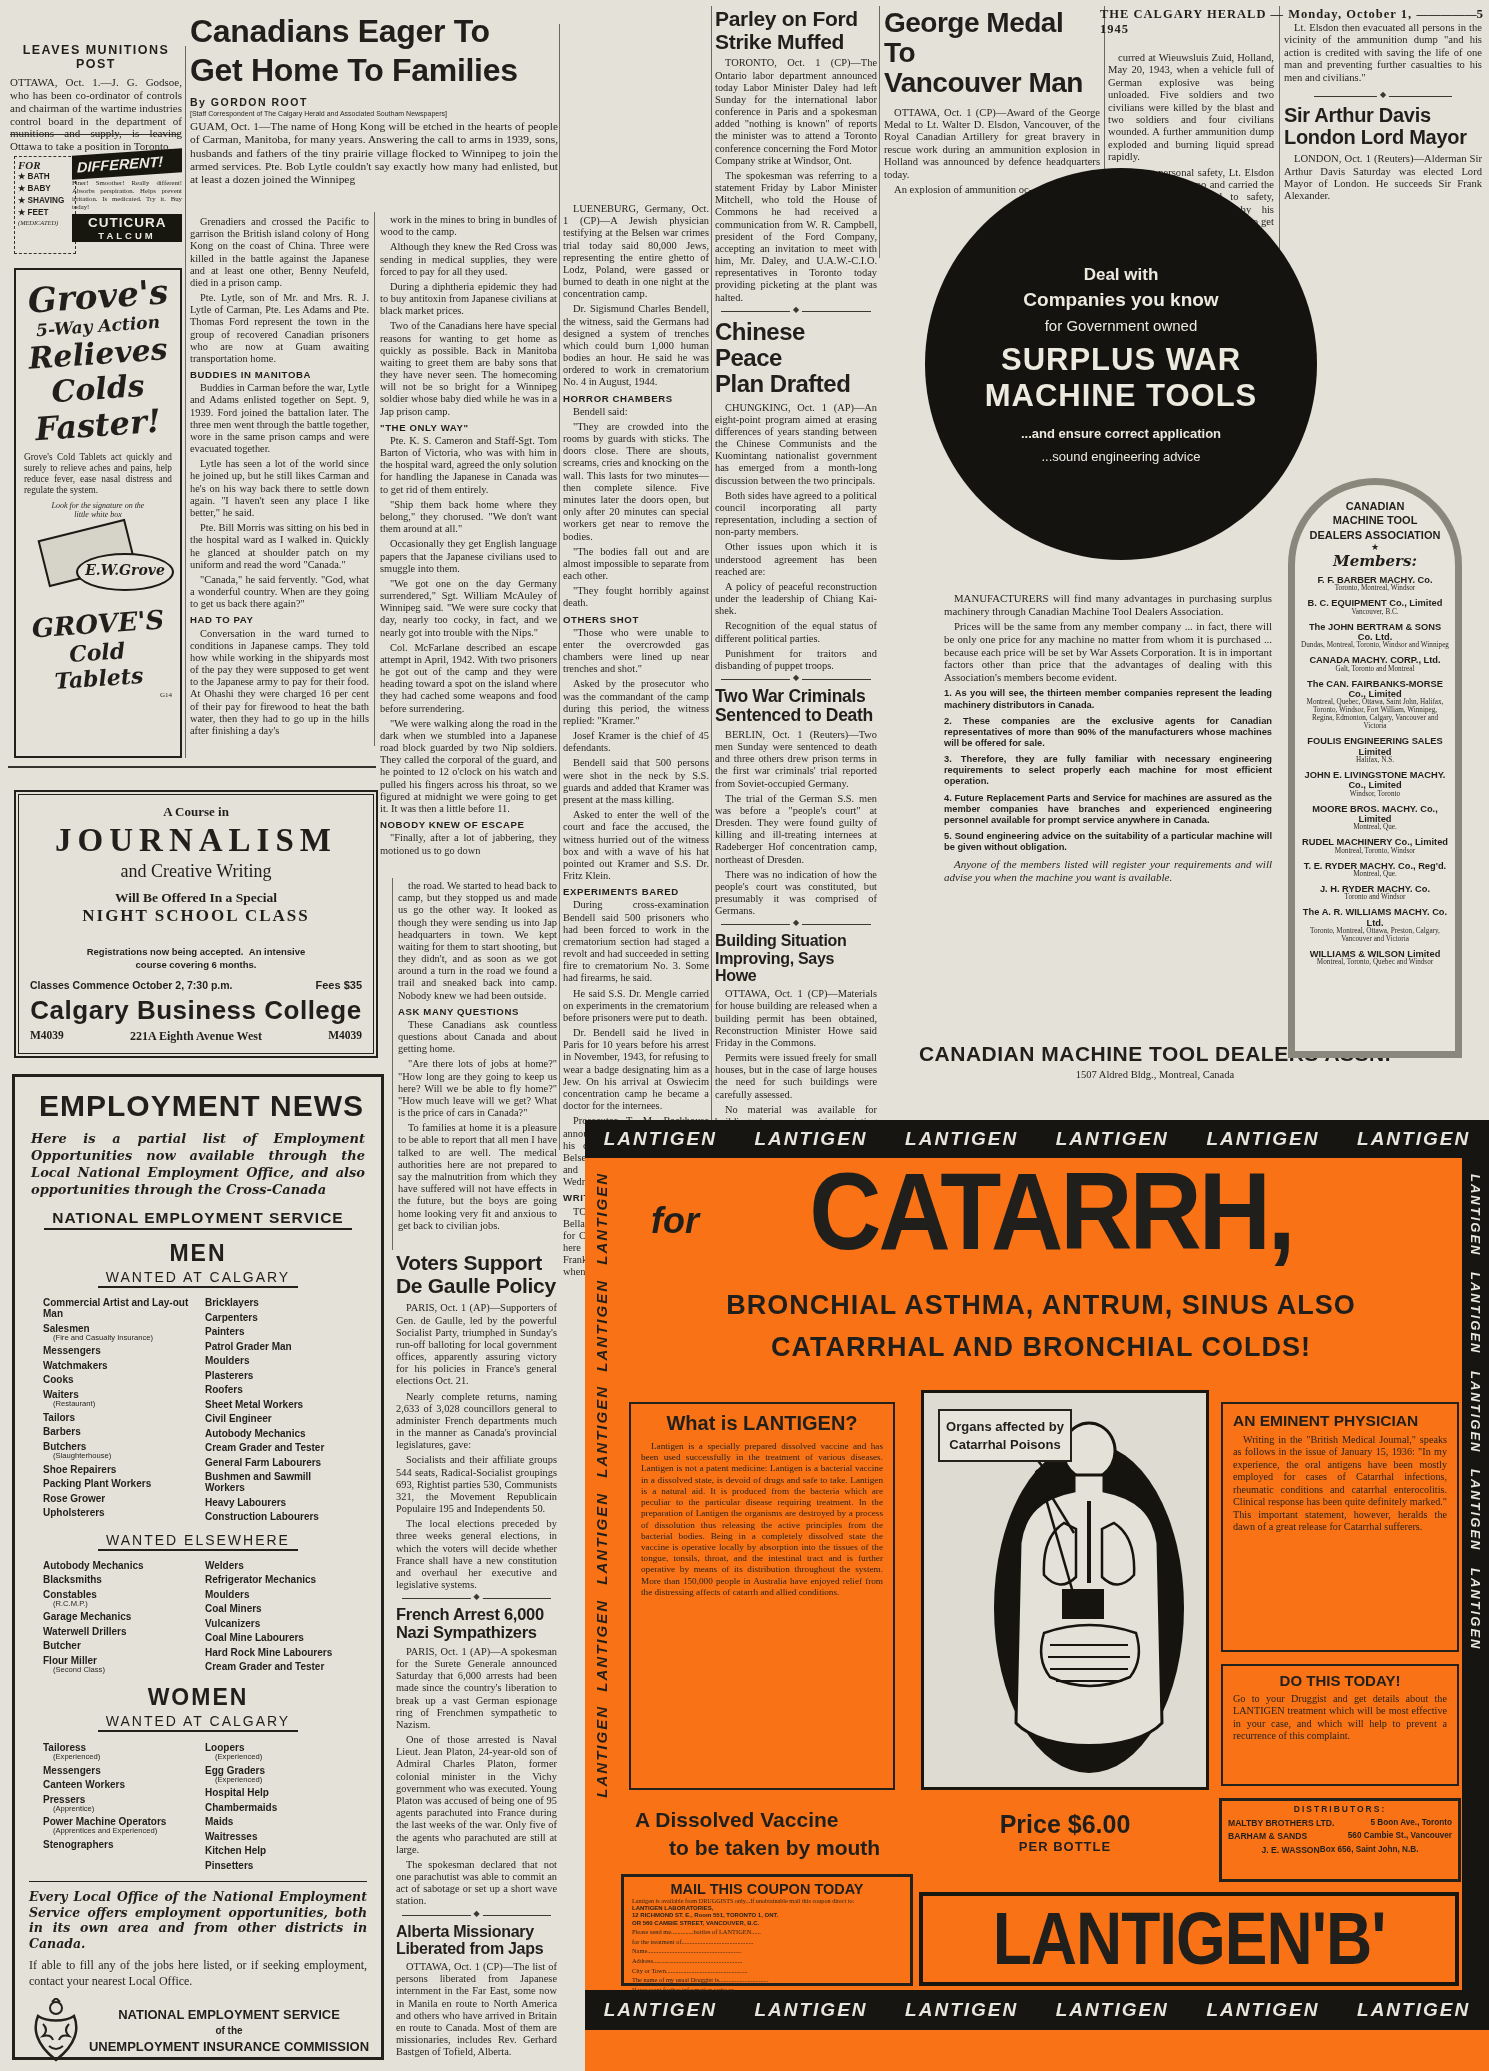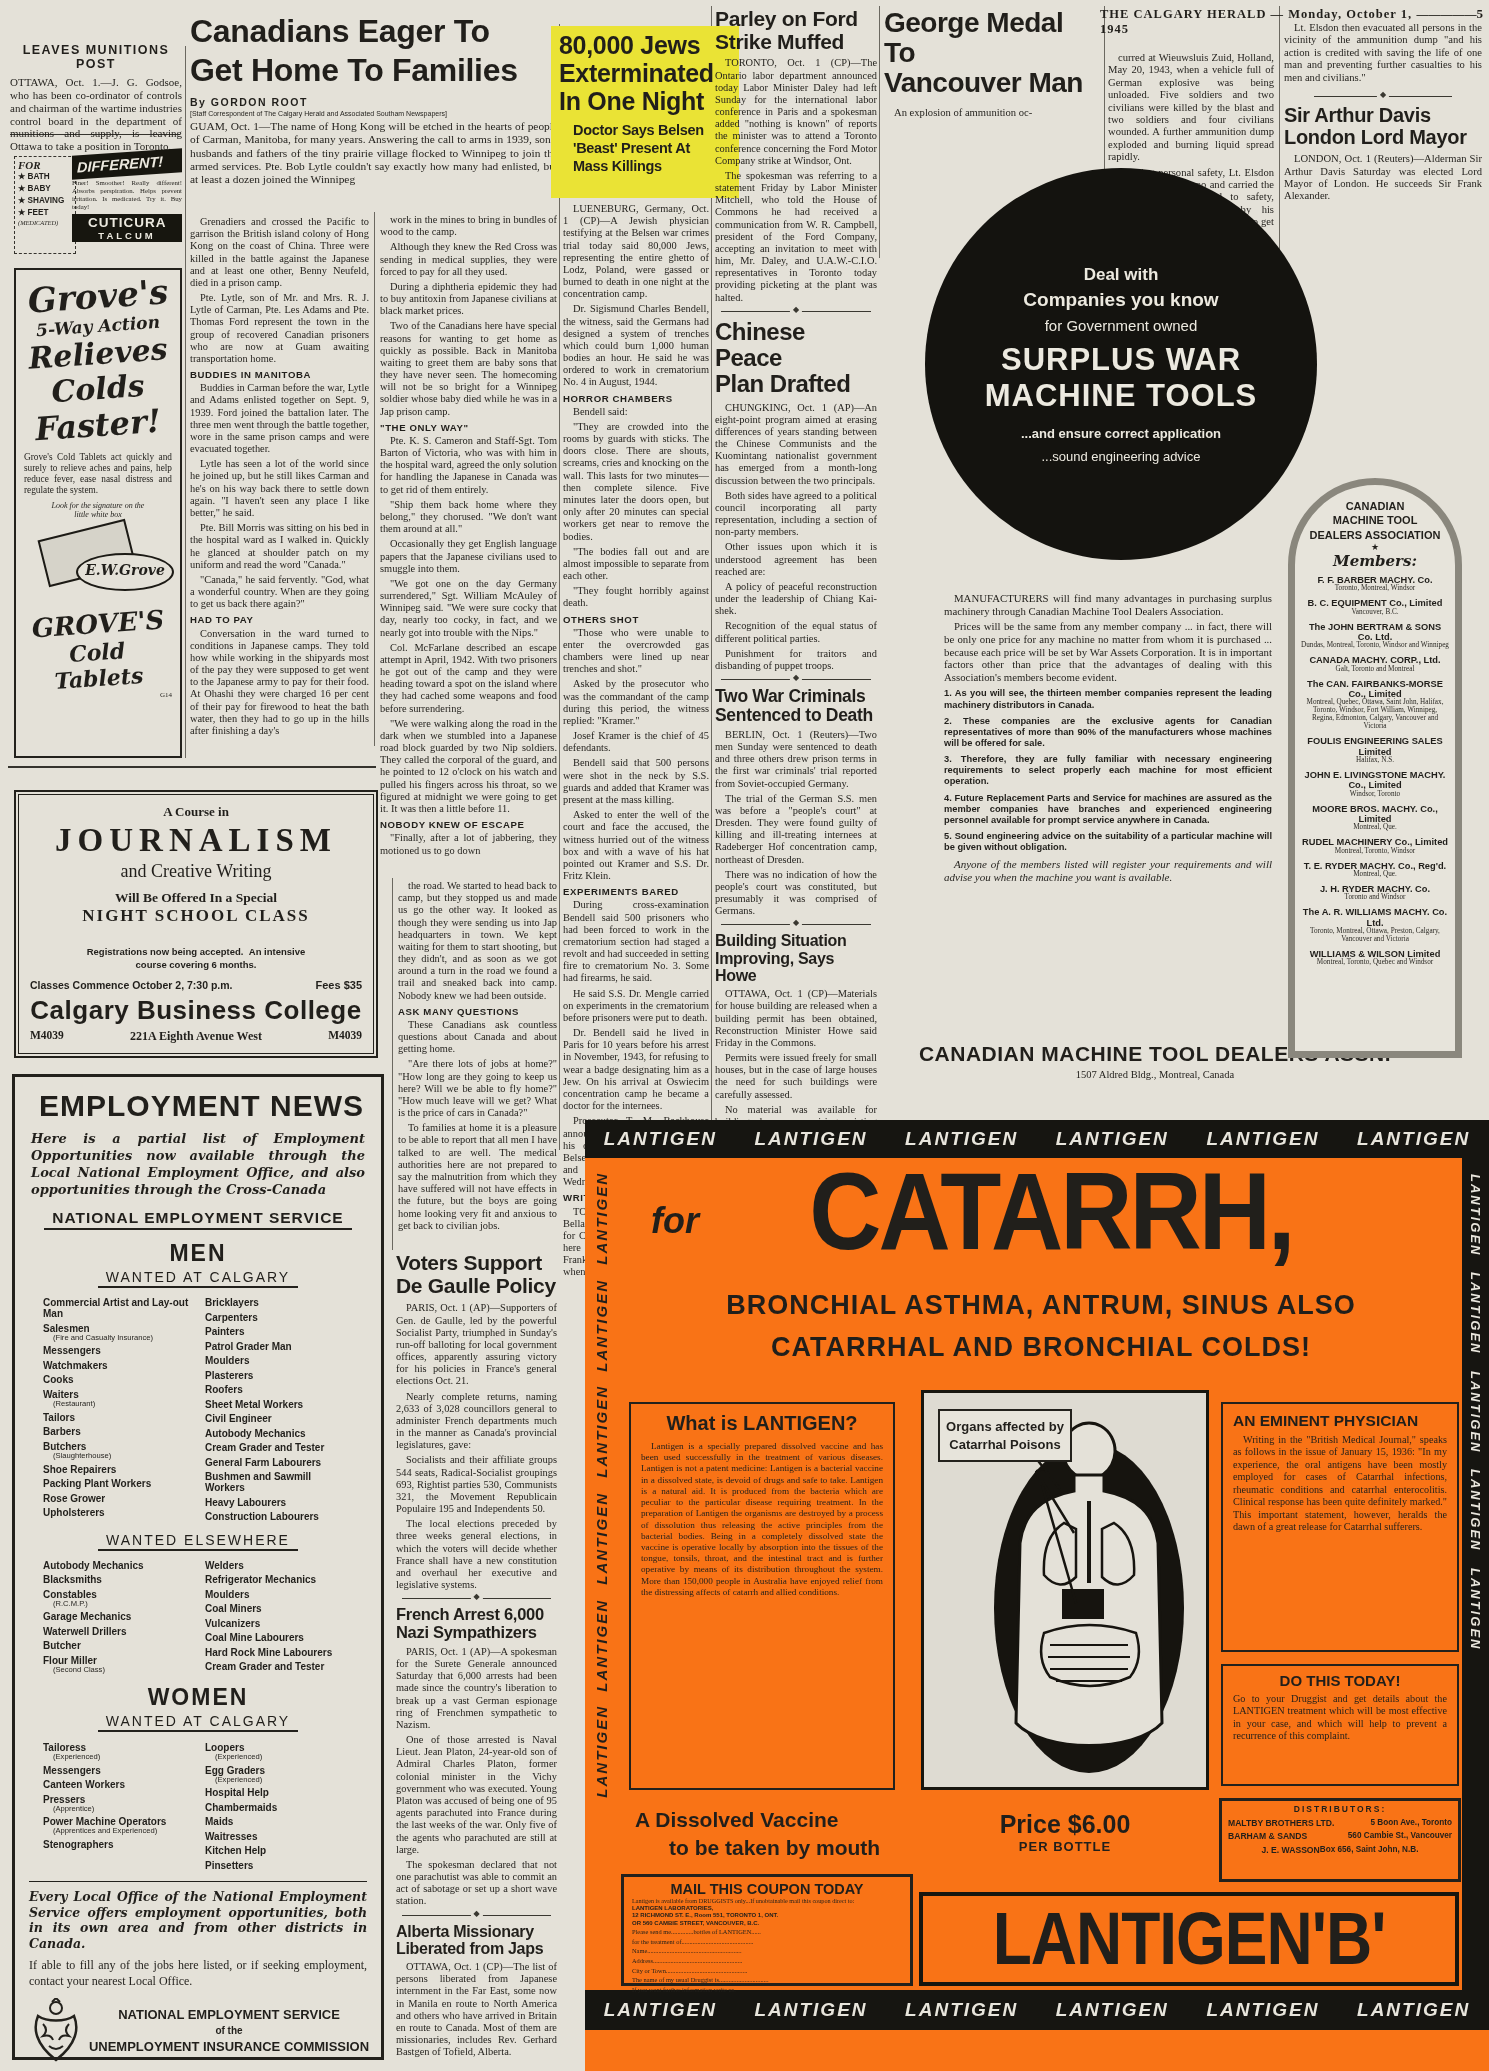--- a/index.html
+++ b/index.html
@@ -216,32 +216,20 @@
         <p>These Canadians ask countless questions about Canada and about getting home.</p>
       </div>
       <div>
         <p>"Are there lots of jobs at home?" "How long are they going to keep us here? Will we be able to fly home?" "How much leave will we get? What is the price of cars in Canada?"</p>
       </div>
       <div>
         <p>To families at home it is a pleasure to be able to report that all men I have talked to are well. The medical authorities here are not prepared to say the malnutrition from which they have suffered will not have effects in the future, but the boys are going home looking very fit and anxious to get back to civilian jobs.</p>
       </div>
     </div>
 
-  <div class="abs" style="left:551px;top:26px;width:188px;height:172px;background:#eae335;padding:5px 8px;box-sizing:border-box">
-    <div class="hl" style="font-size:25px;line-height:1.12">
-      <div>80,000 Jews</div>
-      <div>Exterminated</div>
-      <div>In One Night</div>
-    </div>
-    <div class="hl" style="font-size:14.5px;margin:6px 0 0 14px;line-height:1.25">
-      <div>Doctor Says Belsen</div>
-      <div>'Beast' Present At</div>
-      <div>Mass Killings</div>
-    </div>
-  </div>
 
   <div class="abs bt" style="left:563px;top:203px;width:146px">
 
   <div>
         <p>LUENEBURG, Germany, Oct. 1 (CP)—A Jewish physician testifying at the Belsen war crimes trial today said 80,000 Jews, representing the entire ghetto of Lodz, Poland, were gassed or burned to death in one night at the concentration camp.</p>
       </div>
       <div>
         <p>Dr. Sigismund Charles Bendell, the witness, said the Germans had designed a system of trenches which could burn 1,000 human bodies an hour. He said he was ordered to work in crematorium No. 4 in August, 1944.</p>
       </div>
       <div>
@@ -386,20 +374,21 @@
         </div>
     </div>
   </div>
 
   <div class="abs" style="left:884px;top:8px;width:216px">
     <div class="hl" style="font-size:28px;letter-spacing:-.5px">
       <div>George Medal To</div>
       <div>Vancouver Man</div>
     </div>
     <div class="bt" style="margin-top:8px;font-size:10.6px">
+      <p>OTTAWA, Oct. 1 (CP)—Award of the George Medal to Lt. Walter D. Elsdon, Vancouver, of the Royal Canadian Artillery for great bravery in rescue work during an ammunition explosion in Holland was announced by defence headquarters today.</p>
       <p>An explosion of ammunition oc-</p>
     </div>
   </div>
 
   <div class="abs bt" style="left:1108px;top:52px;width:166px;font-size:10.6px">
     <p>curred at Wieuwsluis Zuid, Holland, May 20, 1943, when a vehicle full of German explosive was being unloaded. Five soldiers and two civilians were killed by the blast and two soldiers and four civilians wounded. A further ammunition dump exploded and burning liquid spread rapidly.</p>
     <p>Ignoring personal safety, Lt. Elsdon rushed into the inferno and carried the most seriously wounded to safety, while his men, inspired by his example, aided the other injured to get clear of the fire.</p>
   </div>
   <div class="abs bt" style="left:1284px;top:22px;width:198px;font-size:10.6px">
     <p>Lt. Elsdon then evacuated all persons in the vicinity of the ammunition dump "and his action is credited with saving the life of one man and preventing further casualties to his men and civilians."</p>

